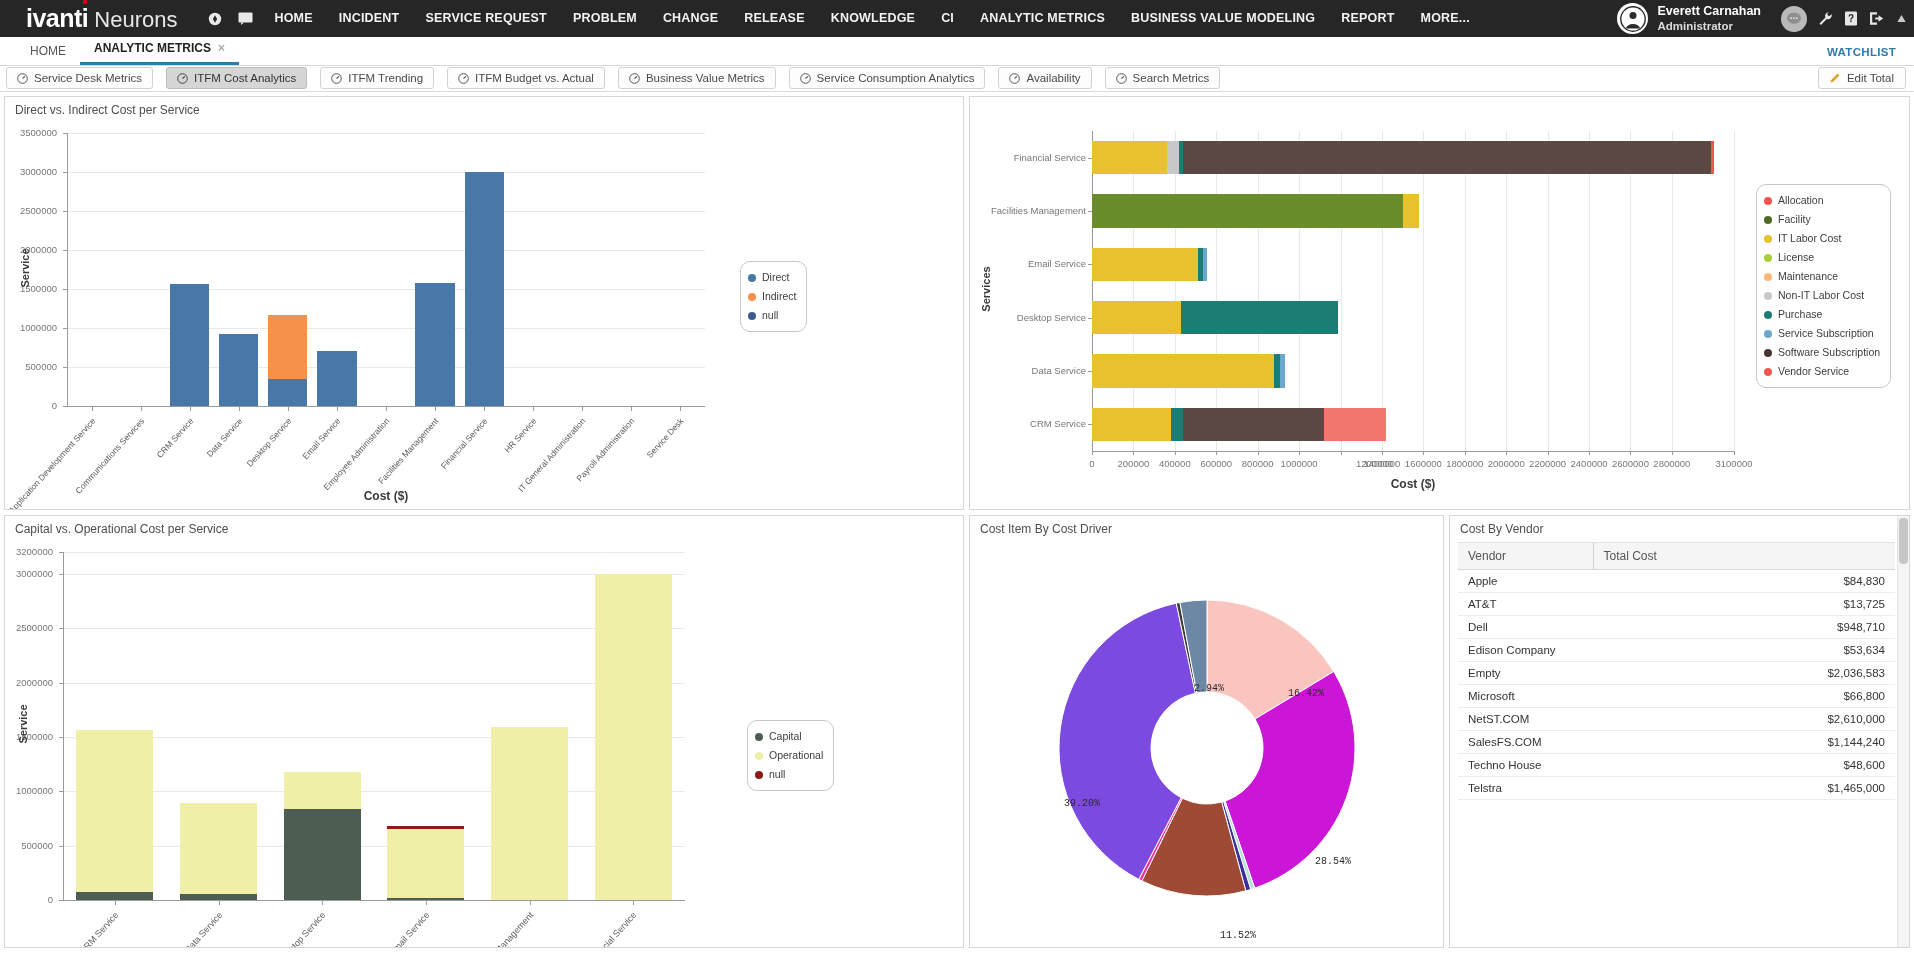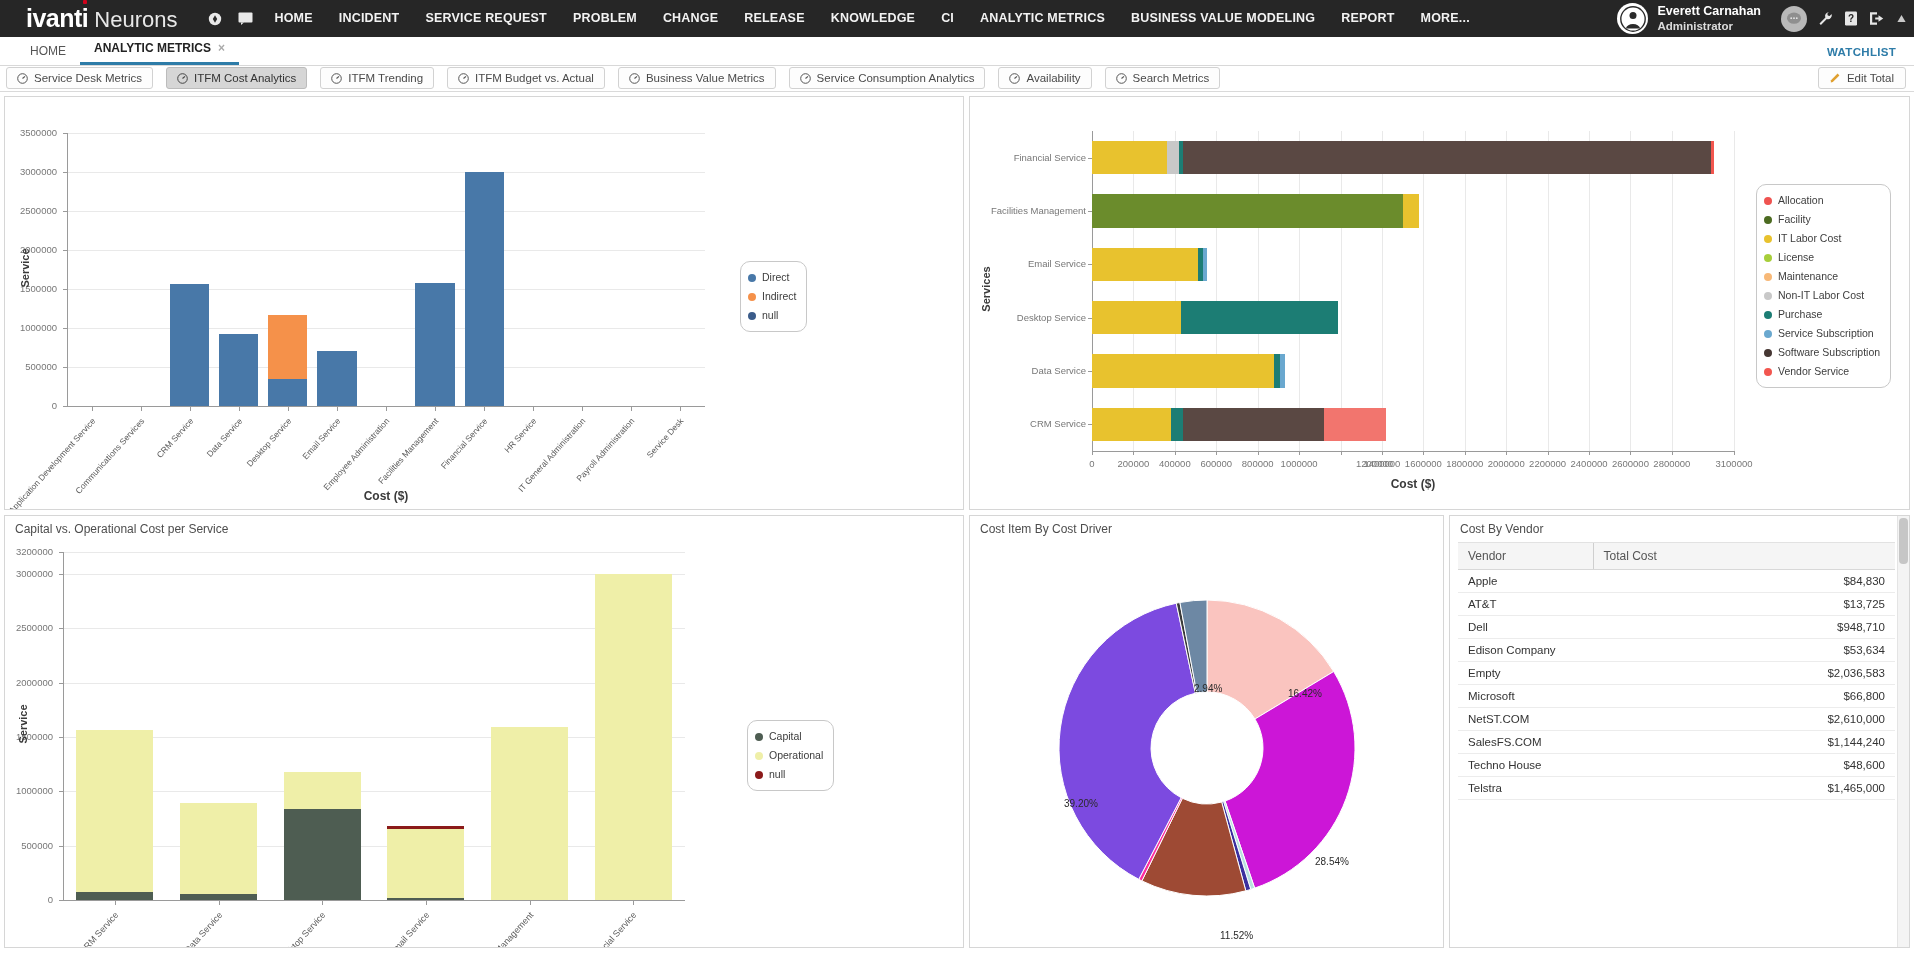--- a/index.html
+++ b/index.html
@@ -92,21 +92,21 @@
   .vtable{ width:100%; border-collapse:collapse; font-size:11.5px;}
   .vtable th{
     text-align:left; font-weight:normal; color:#555; font-size:12px;
     padding:6px 10px; background:#f5f5f5; border-bottom:1px solid #d8d8d8; border-top:1px solid #e2e2e2;
   }
   .vtable th + th{ border-left:1px solid #cfcfcf;}
   .vtable td{ padding:5px 10px; border-bottom:1px solid #ececec; color:#333;}
   .vtable td.num{ text-align:right;}
   .scrollbar{ position:absolute; right:0; top:0; width:12px; bottom:0; background:#f4f4f4; border-left:1px solid #e4e4e4;}
   .scrollthumb{ position:absolute; right:1px; top:2px; width:9px; height:46px; background:#c6c6c6; border-radius:4px;}
-  .pcttxt{ position:absolute; font-size:10px; color:#2a2a2a; white-space:nowrap;}
+  .pcttxt{ position:absolute; font-size:10px; color:#2a2a2a; white-space:nowrap;font-family:Liberation Mono, monospace;}
 </style>
 </head>
 <body>
 
 <div id="topnav">
   <div class="brand">
     <span class="b1">ivanti</span>
     <span class="b2">Neurons</span>
   </div>
   <div class="navicon">
@@ -253,20 +253,21 @@
         </svg></span>
     <span>Edit Total</span>
   </div>
 </div>
 
 <div id="board">
 
   <div class="row" style="height:414px;">
 
     <div class="panel" style="width:960px;">
+      <div class="ptitle">Direct vs. Indirect Cost per Service</div>
       <div class="chart" id="c1" style="position:absolute; left:0; top:22px; right:0; bottom:0;">
           <div class="grid" style="left: 62px; top: 287px; width: 638px; height: 1px;"></div>
           <div class="tick" style="left: 0px; top: 281px; width: 52px; text-align: right;">0</div>
           <div class="axisline" style="left: 58px; top: 287px; width: 4px; height: 1px;"></div>
           <div class="grid" style="left: 62px; top: 248px; width: 638px; height: 1px;"></div>
           <div class="tick" style="left: 0px; top: 242px; width: 52px; text-align: right;">500000</div>
           <div class="axisline" style="left: 58px; top: 248px; width: 4px; height: 1px;"></div>
           <div class="grid" style="left: 62px; top: 209px; width: 638px; height: 1px;"></div>
           <div class="tick" style="left: 0px; top: 203px; width: 52px; text-align: right;">1000000</div>
           <div class="axisline" style="left: 58px; top: 209px; width: 4px; height: 1px;"></div>

